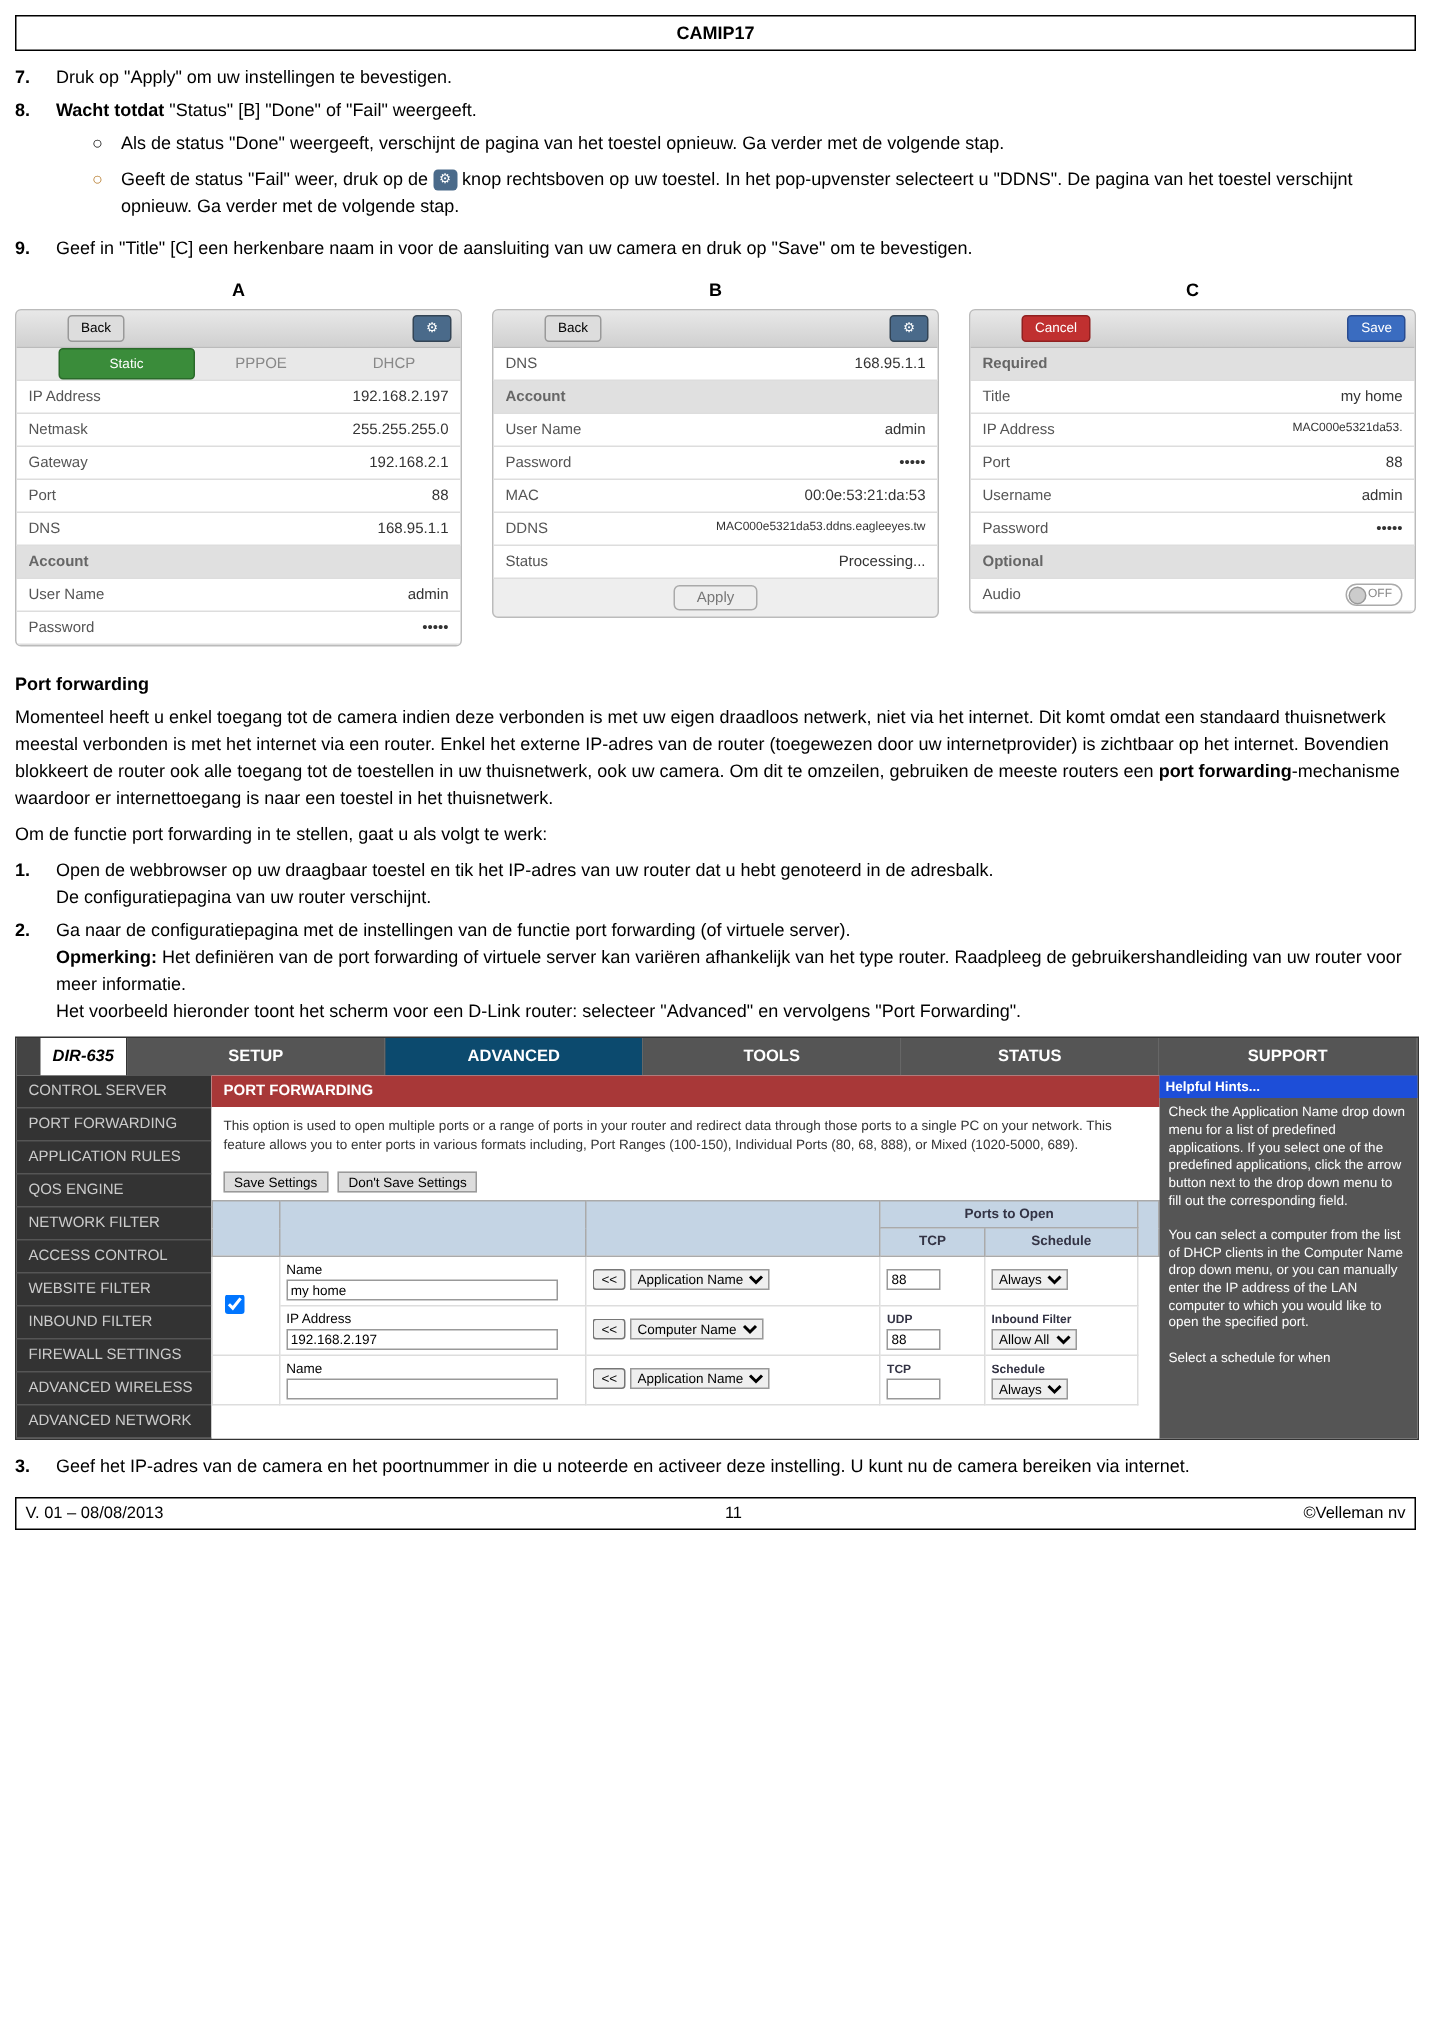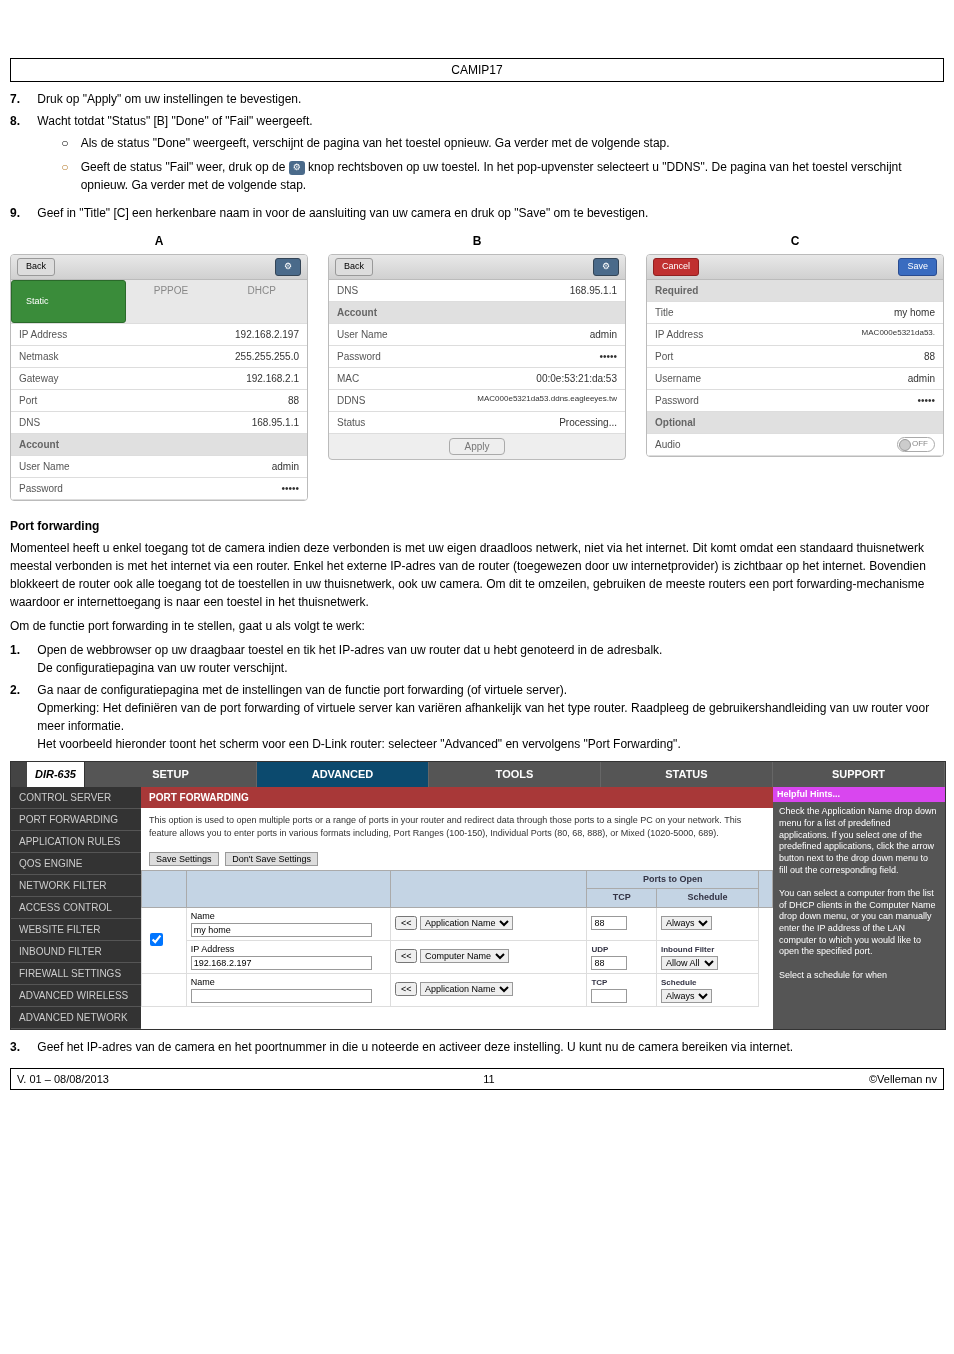--- a/index.html
+++ b/index.html
@@ -7,25 +7,24 @@
     font-size: 12px;
     line-height: 1.5;
     color: #000;
     margin: 0;
     padding: 10px;
     background: #fff;
   }
   .header-box {
     border: 1px solid #000;
     text-align: center;
-    font-weight: normal;
+    font-weight: bold;
     font-size: 12px;
     padding: 2px;
     margin-bottom: 8px;
-    margin-top: 48px;
   }
   ol.main { list-style: none; padding: 0; margin: 0; }
   ol.main > li { margin-bottom: 4px; }
   .num { font-weight: bold; display: inline-block; width: 24px; vertical-align: top; }
   .item-body { display: inline-block; width: calc(100% - 30px); vertical-align: top; }
   .sub-list { list-style: none; padding-left: 24px; margin: 4px 0; }
   .sub-list > li { margin-bottom: 6px; }
   .bullet-o { display: inline-block; width: 16px; vertical-align: top; }
   .sub-body { display: inline-block; width: calc(100% - 20px); vertical-align: top; }
   .icon-btn {
@@ -60,20 +59,21 @@
     background: linear-gradient(#e8e8e8,#d0d0d0);
     border-bottom: 1px solid #bbb;
   }
   .pill {
     display: inline-block;
     padding: 1px 8px;
     border-radius: 3px;
     font-size: 9px;
     border: 1px solid #999;
     background: #ddd;
+    margin-left: 28px;
   }
   .pill.green { background: #3a8c3a; color: #fff; border-color: #2a6a2a; }
   .pill.red { background: #c03030; color: #fff; border-color: #902020; }
   .pill.blue { background: #3a6cc0; color: #fff; border-color: #2a4c90; }
   .pill.dark { background: #4a6a8a; color: #fff; border-color: #345; }
   .phone-row {
     display: flex;
     justify-content: space-between;
     padding: 3px 8px;
     border-bottom: 1px solid #ddd;
@@ -98,21 +98,21 @@
     background: #fff;
   }
   .toggle-off::before {
     content: "";
     position: absolute; left: 1px; top: 1px;
     width: 10px; height: 10px; border-radius: 50%;
     background: #ccc; border: 1px solid #999;
   }
   h4 { margin: 14px 0 4px 0; font-size: 12px; }
   .paragraph { margin: 0 0 6px 0; }
-  strong.inline { font-weight: normal; }
+  strong.inline { font-weight: bold; }
 
   
   .router-img {
     border: 1px solid #333;
     margin: 8px 0;
     font-size: 10px;
     width: 100%;
     border-collapse: collapse;
   }
   .router-topbar {
@@ -136,21 +136,21 @@
     width: 130px; background: #333; color: #ccc;
   }
   .router-side div {
     padding: 3px 8px; border-bottom: 1px solid #555; font-size: 10px;
   }
   .router-main { flex: 1; background: #fff; }
   .router-hints {
     width: 160px; background: #555; color: #fff; padding: 6px; font-size: 9px;
     line-height: 1.3;
   }
-  .router-hints .hh { background: #d946ef; padding: 2px 4px; font-weight: bold; margin: -6px -6px 4px -6px; }
+  .router-hints .hh { background: #1d4ed8; padding: 2px 4px; font-weight: bold; margin: -6px -6px 4px -6px; }
   .pf-title { background: #a83838; color: #fff; font-weight: bold; padding: 3px 8px; }
   .pf-desc { padding: 6px 8px; font-size: 9px; color: #333; }
   .pf-btns { padding: 4px 8px; }
   .pf-btns button {
     font-size: 9px; background: #ddd; border: 1px solid #999; padding: 1px 6px; margin-right: 4px;
   }
   .pf-subtitle { background: #a83838; color: #fff; font-weight: bold; padding: 3px 8px; font-size: 10px; }
   .pf-table { width: 100%; border-collapse: collapse; font-size: 9px; }
   .pf-table th { background: #c4d4e4; color: #334; text-align: center; font-weight: bold; padding: 2px 4px; border: 1px solid #aaa; }
   .pf-table td { padding: 2px 4px; border: 1px solid #ddd; }
@@ -207,21 +207,21 @@
 <div class="panels-row">
 
   <div class="panel">
     <div class="panel-label">A</div>
     <div class="phone-panel">
       <div class="phone-topbar">
         <span class="pill">Back</span>
         <span class="pill dark">⚙</span>
       </div>
       <div class="phone-row" style="padding:0;background:#e8e8e8">
-        <span style="flex:1;padding:14px" class="pill green">Static</span>
+        <span style="flex:1;text-align:center;padding:3px" class="pill green">Static</span>
         <span style="flex:1;text-align:center;padding:3px;color:#888">PPPOE</span>
         <span style="flex:1;text-align:center;padding:3px;color:#888">DHCP</span>
       </div>
       <div class="phone-row">
           <span class="k">IP Address</span>
           <span class="v">192.168.2.197</span>
         </div>
       <div class="phone-row">
           <span class="k">Netmask</span>
           <span class="v">255.255.255.0</span>

